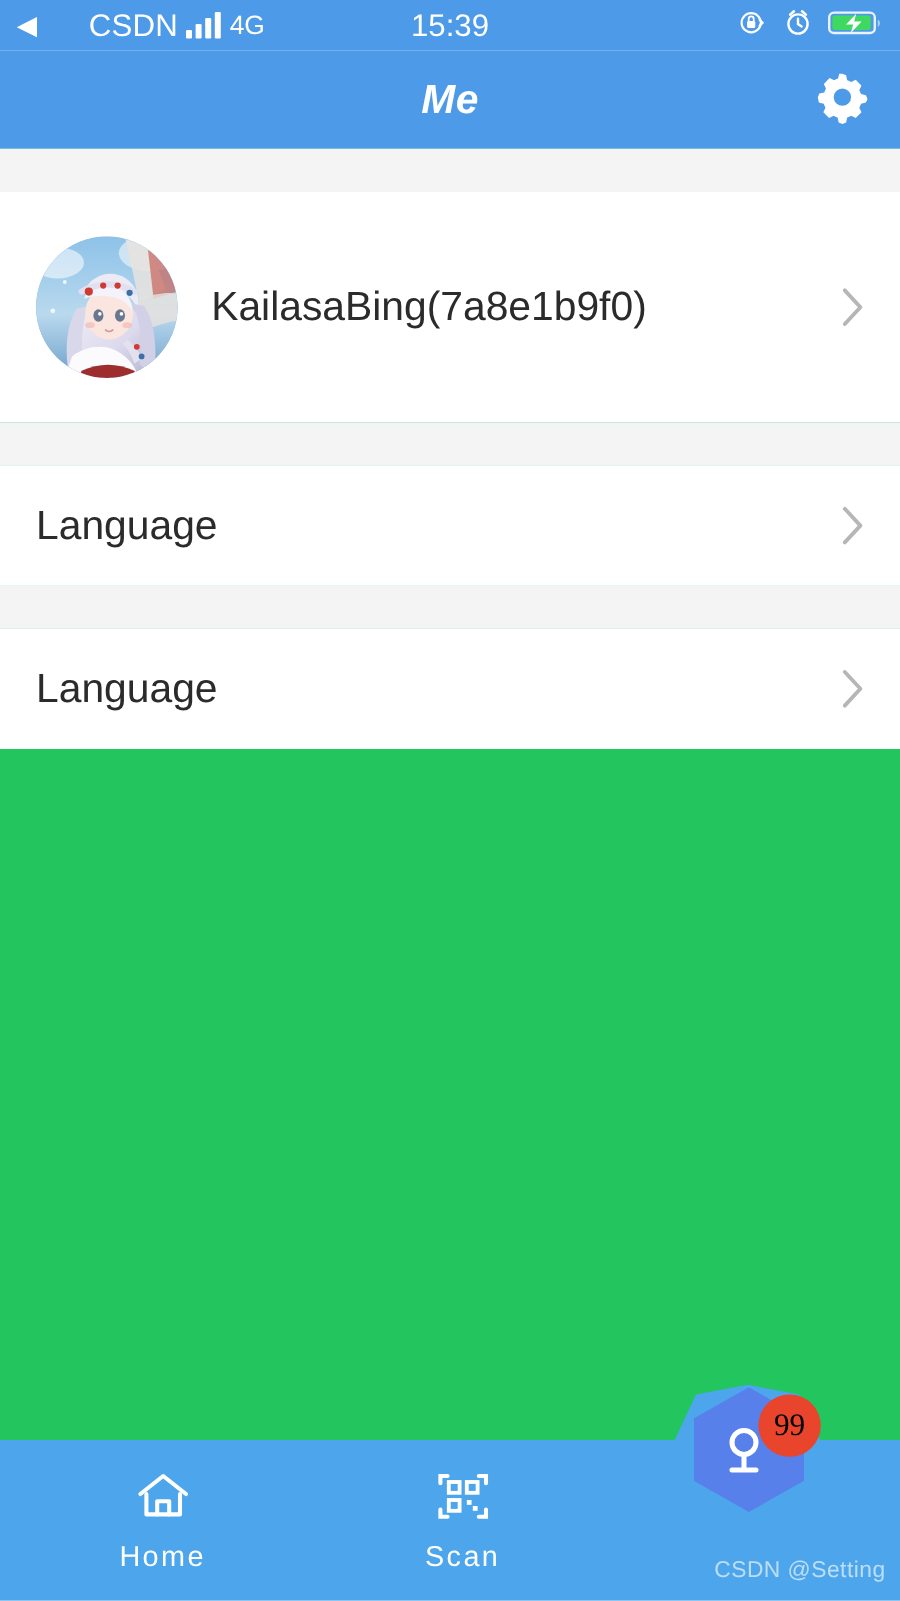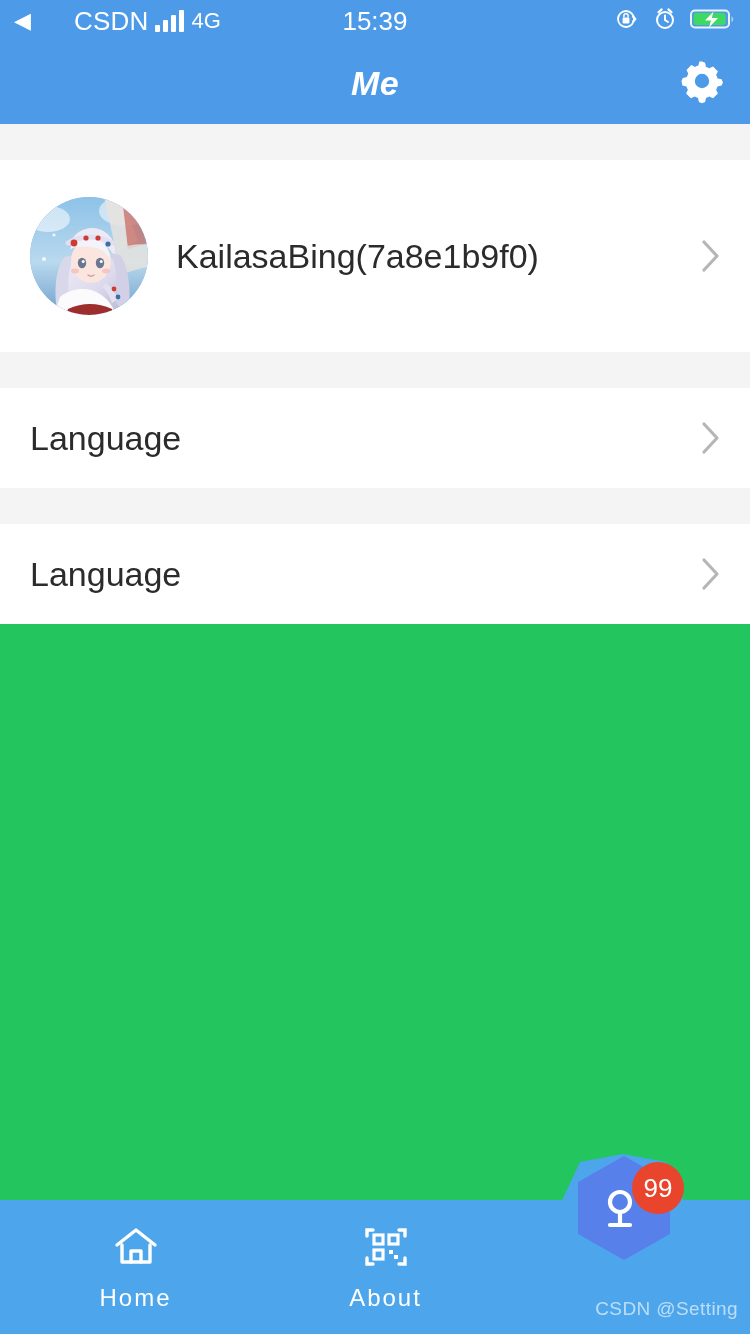--- a/index.html
+++ b/index.html
@@ -160,24 +160,25 @@
     position:absolute; left:50%; top:50%;
     transform:translate(-50%,-50%);
     width:52px; height:52px;
   }
   #fab-badge {
     position:absolute;
     left:54px; top:6px;
     min-width:52px; height:52px;
     border-radius:26px;
     background:#e8452c;
-    color:#ffffff;
+    color:#000000;
     font-size:26px;
     display:flex; align-items:center; justify-content:center;
     padding:0 6px;
+    font-family:Liberation Serif, serif;
   }
 
   
   #watermark {
     position:absolute; right:12px; bottom:14px;
     font-size:19px;
     color:rgba(255,255,255,.62);
     letter-spacing:.4px;
   }
 </style>
@@ -355,21 +356,21 @@
         <span class="tab-icon">
           <svg width="50" height="50" viewBox="0 0 50 50">
             <path d="M6 14V8h6M38 8h6v6M6 36v6h6M44 36v6h-6" fill="none" stroke="#ffffff" stroke-width="3.4" stroke-linecap="round"></path>
             <rect x="13" y="13" width="9" height="9" fill="none" stroke="#ffffff" stroke-width="3.2"></rect>
             <rect x="28" y="13" width="9" height="9" fill="none" stroke="#ffffff" stroke-width="3.2"></rect>
             <rect x="13" y="28" width="9" height="9" fill="none" stroke="#ffffff" stroke-width="3.2"></rect>
             <rect x="28" y="28" width="4" height="4" fill="#ffffff"></rect>
             <rect x="33" y="33" width="4" height="4" fill="#ffffff"></rect>
           </svg>
         </span>
-        <span class="tab-label">About</span>
+        <span class="tab-label">Scan</span>
       </div>
 
     </div>
 
     <div id="fab">
       <div id="fab-hex"></div>
       <span id="fab-icon">
         <svg width="52" height="52" viewBox="0 0 52 52">
           <circle cx="22" cy="20" r="10" fill="none" stroke="#ffffff" stroke-width="4.2"></circle>
           <path d="M22 30v12" stroke="#ffffff" stroke-width="4.2" stroke-linecap="round"></path>

